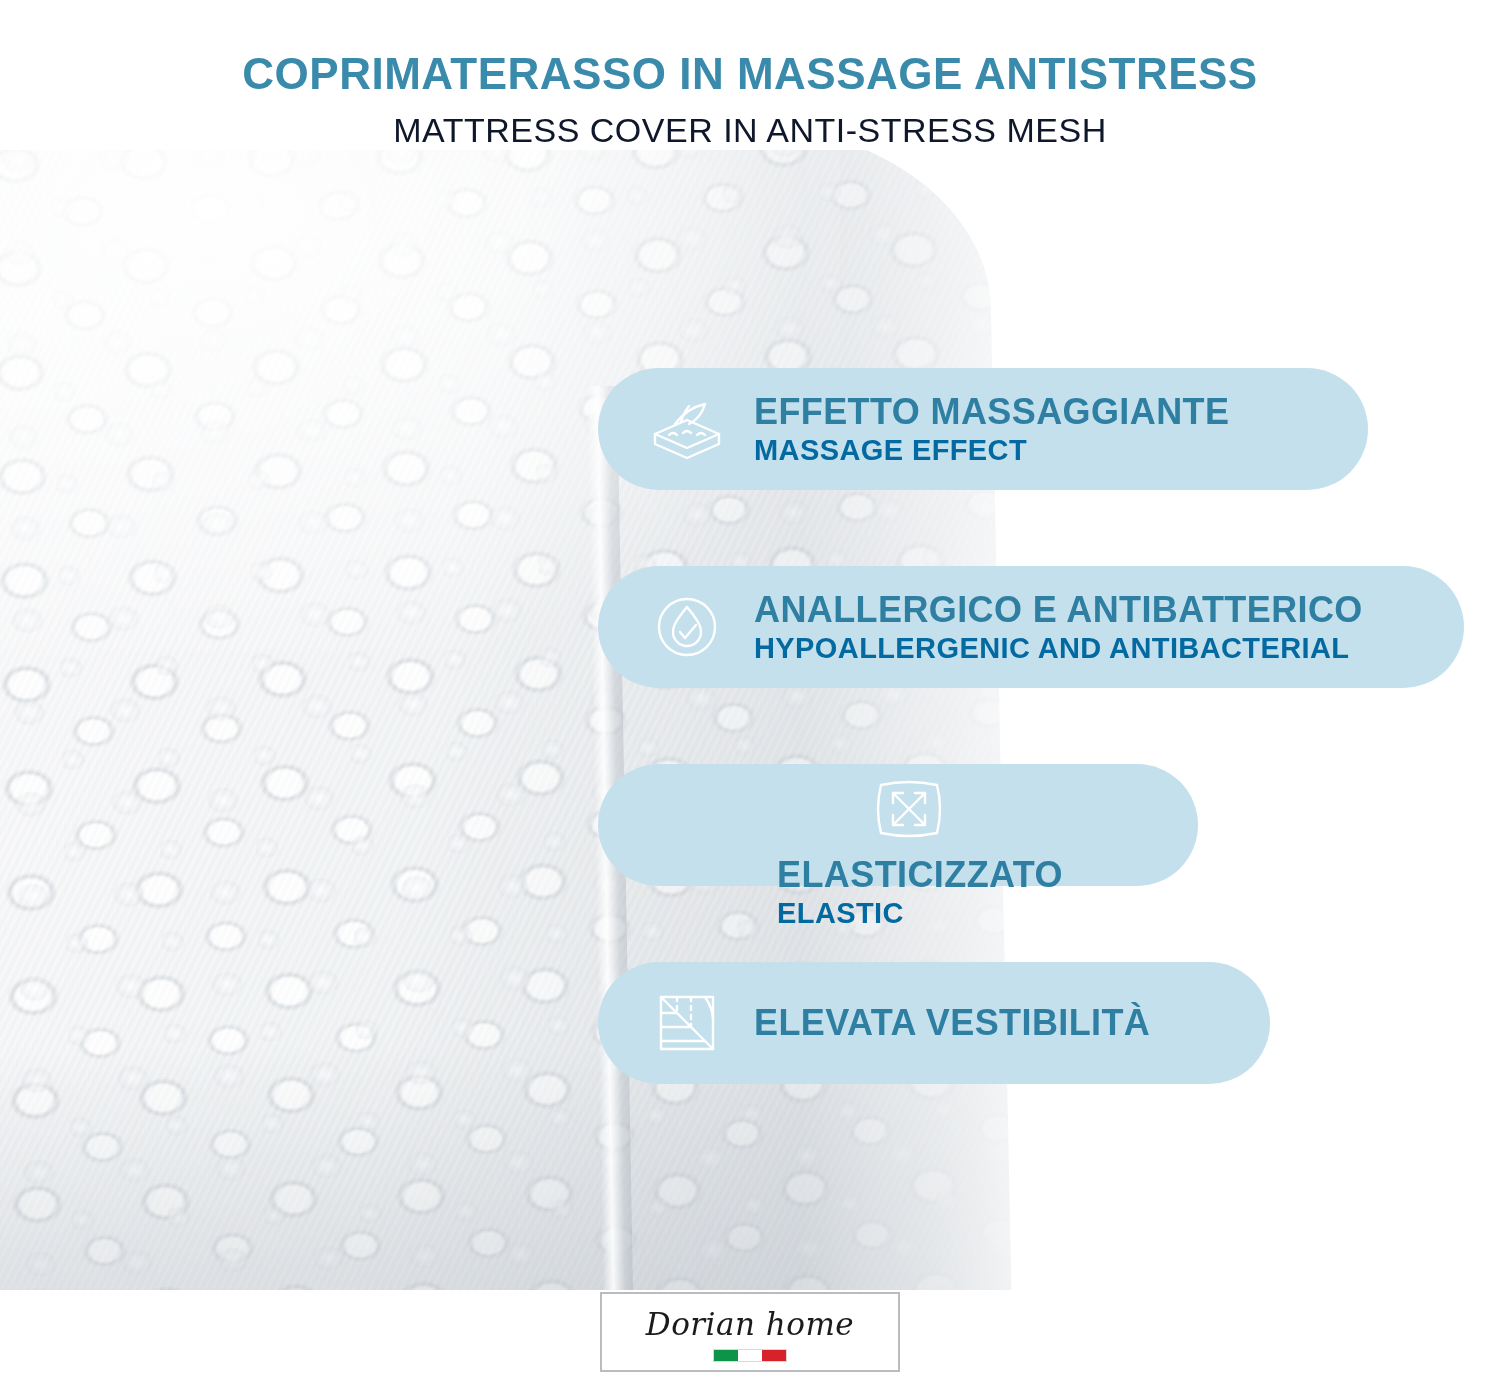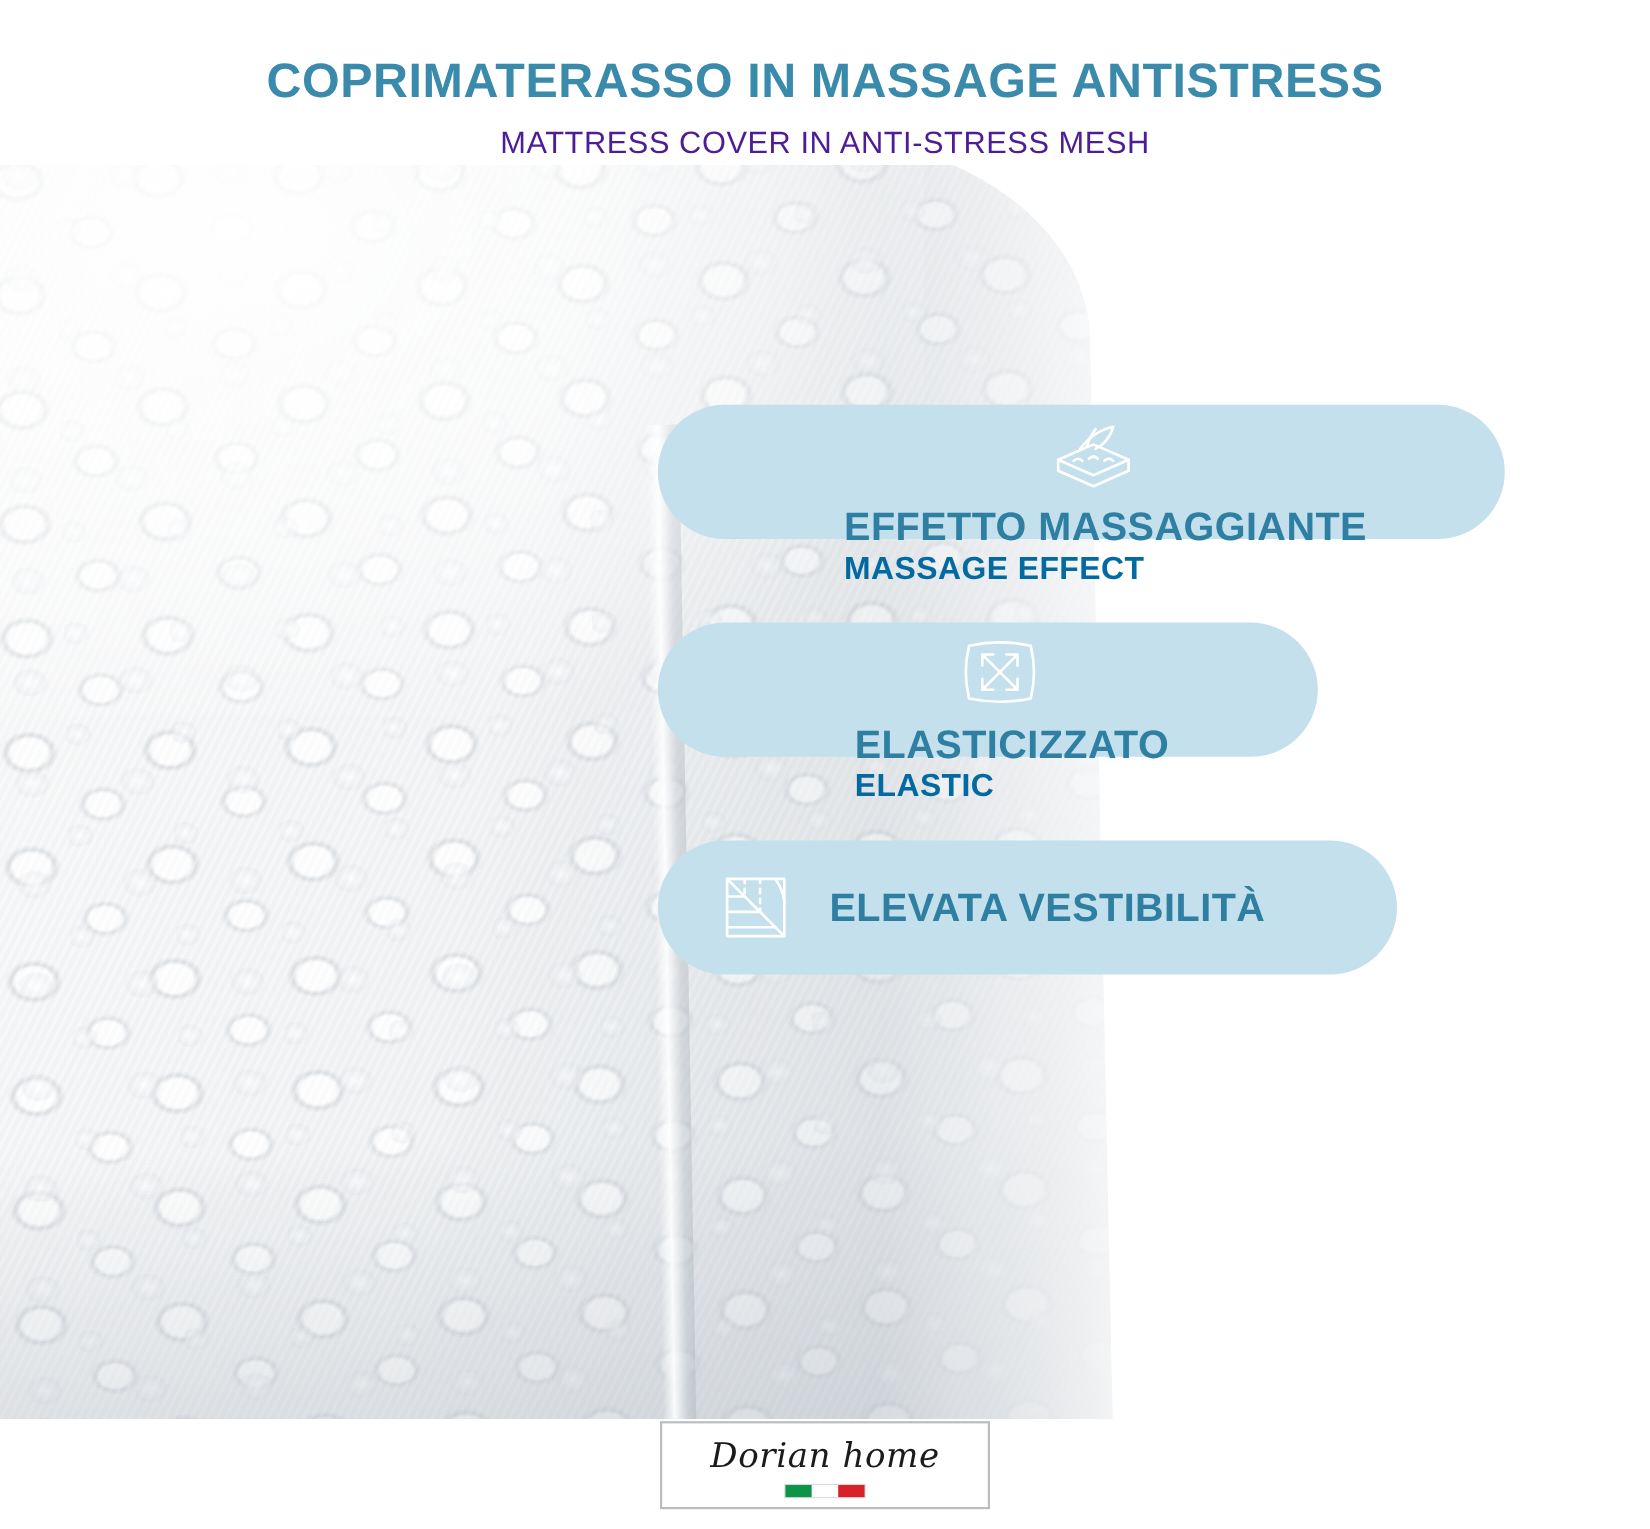--- a/index.html
+++ b/index.html
@@ -40,25 +40,25 @@
     font-size: 44px;
     line-height: 52px;
     font-weight: bold;
     letter-spacing: 0.5px;
     color: #3a8aab;
     font-family: "Liberation Sans", sans-serif;
   }
   .header-subtitle {
     margin: 0;
     padding-top: 8px;
-    font-size: 28px;
+    font-size: 34px;
     line-height: 44px;
     font-weight: normal;
     letter-spacing: 0.5px;
-    color: #4c1d95;
+    color: #0f172a;
     font-family: "Liberation Sans", sans-serif;
   }
 
   
   .photo {
     position: absolute;
     top: 150px;
     left: 0;
     width: 1500px;
     height: 1140px;
@@ -198,21 +198,21 @@
   .feature-sub {
     font-size: 29px;
     line-height: 34px;
     font-weight: bold;
     color: #0369a1;
     letter-spacing: 0.4px;
     white-space: nowrap;
   }
 
   
-  .feature.f1 { width: 770px; flex-direction: column; }
+  .feature.f1 { width: 770px; }
   .feature.f2 { width: 866px; }
   .feature.f3 { width: 600px; flex-direction: column; }
   .feature.f4 { width: 672px; }
 
   
   .logo {
     position: absolute;
     left: 50%;
     transform: translateX(-50%);
     top: 1292px;
@@ -281,20 +281,33 @@
           <path d="M30 30 q12 -16 30 -20 q-4 14 -16 20"></path>
           <path d="M44 12 q-6 8 -8 16"></path>
         </svg>
       </div>
       <div class="feature-text">
         <div class="feature-title">EFFETTO MASSAGGIANTE</div>
         <div class="feature-sub">MASSAGE EFFECT</div>
       </div>
     </div>
 
+    <div class="feature f2">
+      <div class="feature-icon">
+        <svg width="80" height="80" viewBox="0 0 80 80" fill="none" stroke="#ffffff" stroke-width="2.4" stroke-linecap="round" stroke-linejoin="round">
+          <circle cx="40" cy="40" r="28"></circle>
+          <path d="M40 20 C31 31 26 38 26 45 a14 14 0 0 0 28 0 c0 -7 -5 -14 -14 -25 Z"></path>
+          <path d="M33 45 l5 6 l11 -13"></path>
+        </svg>
+      </div>
+      <div class="feature-text">
+        <div class="feature-title">ANALLERGICO E ANTIBATTERICO</div>
+        <div class="feature-sub">HYPOALLERGENIC AND ANTIBACTERIAL</div>
+      </div>
+    </div>
 
     <div class="feature f3">
       <div class="feature-icon">
         <svg width="80" height="80" viewBox="0 0 80 80" fill="none" stroke="#ffffff" stroke-width="2.4" stroke-linecap="round" stroke-linejoin="round">
           <path d="M12 16 q28 -6 56 0 q6 24 0 48 q-28 6 -56 0 q-6 -24 0 -48 Z"></path>
           <path d="M40 40 L24 24 M24 24 l10 0 M24 24 l0 10"></path>
           <path d="M40 40 L56 24 M56 24 l-10 0 M56 24 l0 10"></path>
           <path d="M40 40 L24 56 M24 56 l10 0 M24 56 l0 -10"></path>
           <path d="M40 40 L56 56 M56 56 l-10 0 M56 56 l0 -10"></path>
         </svg>

